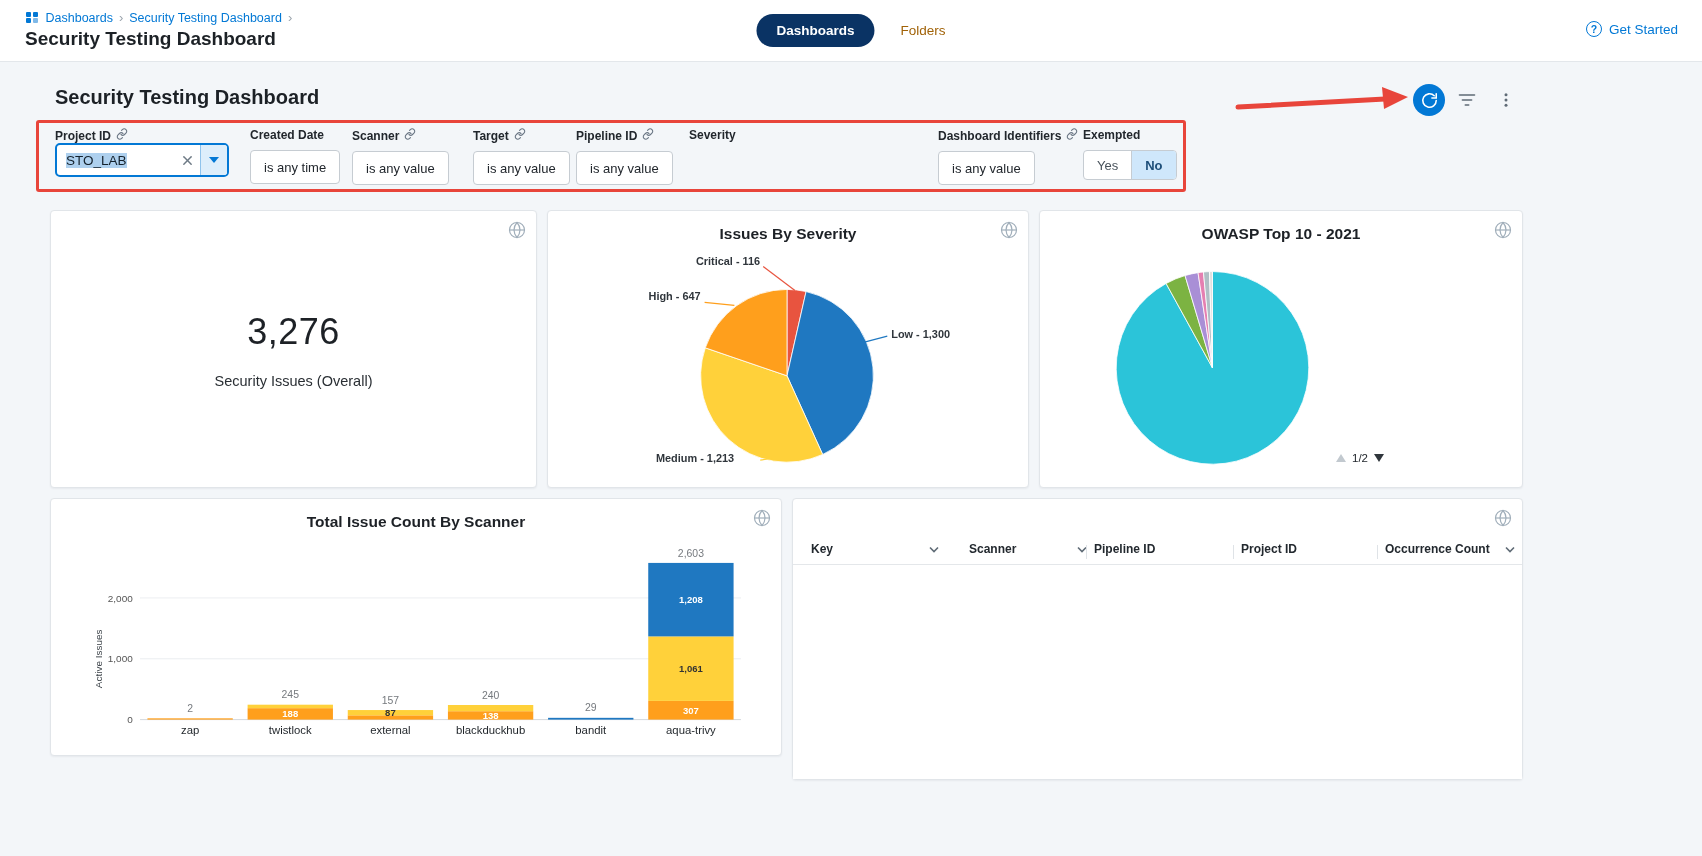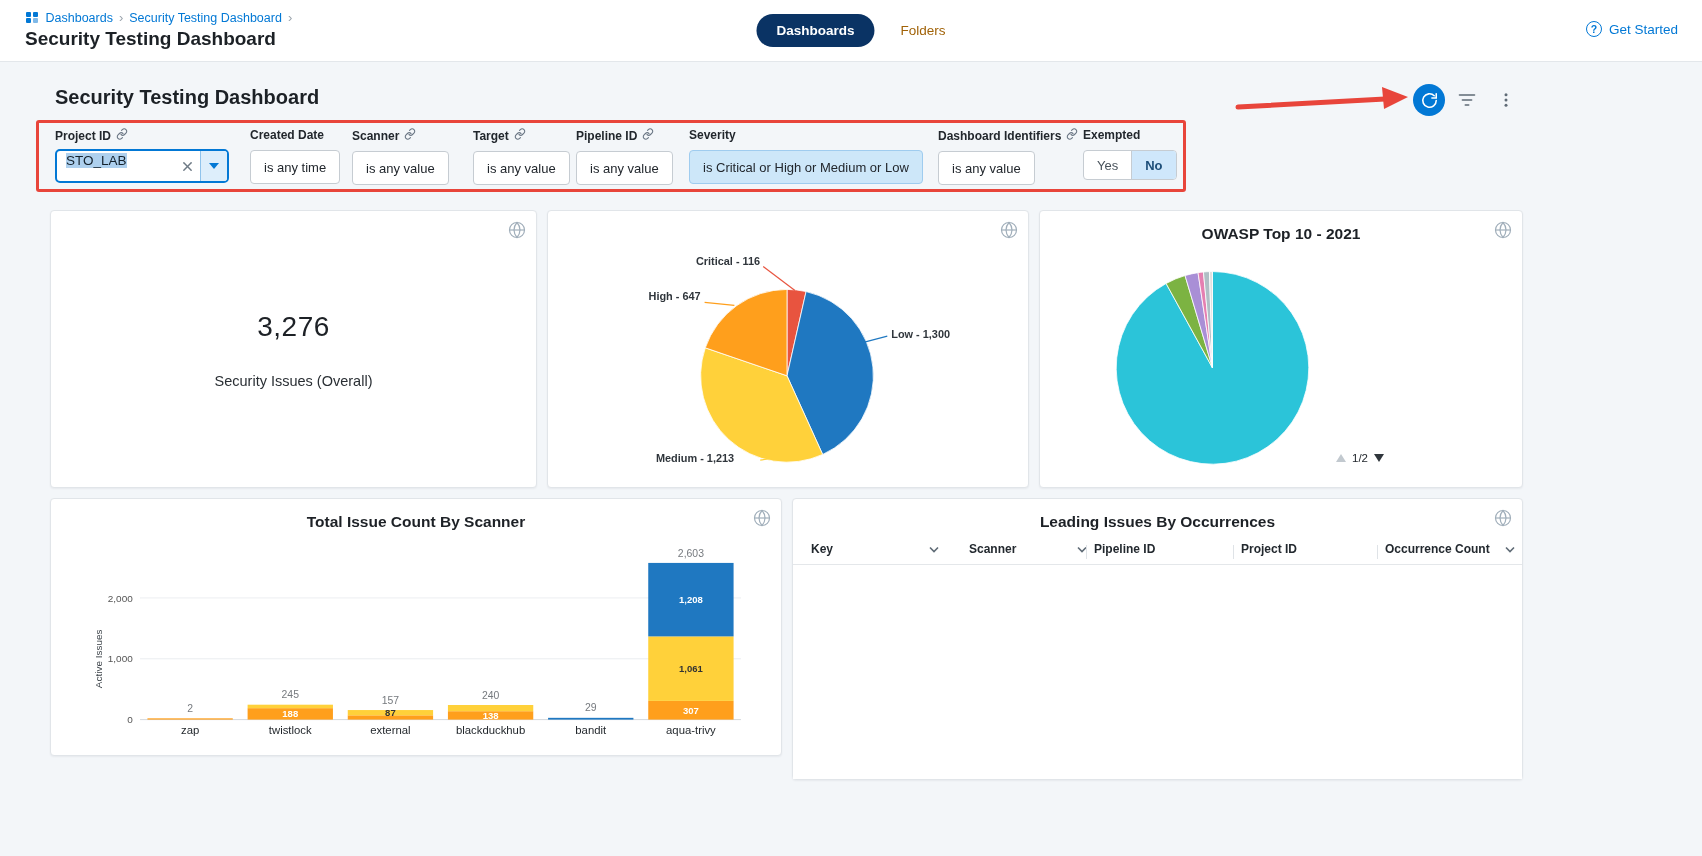--- a/index.html
+++ b/index.html
@@ -26,36 +26,36 @@
   .icon-btn{position:absolute;display:flex;align-items:center;justify-content:center;cursor:pointer}
   .refresh-btn{left:1413px;top:84px;width:32px;height:32px;border-radius:50%;background:#0278d5}
   .filterico-btn{left:1454px;top:88px;width:26px;height:24px}
   .kebab-btn{left:1496px;top:88px;width:20px;height:24px}
 
   
   .fgroup{position:absolute;top:128px}
   .flabel{display:flex;align-items:center;gap:5px;font-size:12px;font-weight:bold;color:#22272d;white-space:nowrap}
   .fctrl{margin-top:8px;height:30px;background:#fff;border:1px solid #c6ccd2;border-radius:4px;display:inline-flex;align-items:center;padding:16px 13px;font-size:13px;color:#22272d;cursor:pointer;white-space:nowrap}
   .fctrl.hl{background:#cde7f9;border-color:#9fccef}
-  .proj{margin-top:6px;width:174px;height:34px;border:2px solid #0278d5;border-radius:5px;background:#fff;display:flex;overflow:hidden;cursor:text}
+  .proj{width:174px;height:34px;border:2px solid #0278d5;border-radius:5px;background:#fff;display:flex;align-items:center;overflow:hidden;cursor:text}
   .proj .valwrap{flex:1;margin-left:9px;overflow:hidden}
   .proj .val{font-size:13.5px;color:#14212c;background:#aed0ee}
   .proj .clear{display:flex;align-items:center;padding:0 7px;cursor:pointer}
   .proj .caretzone{width:27px;height:100%;background:#ddeefb;border-left:1px solid #8fc3ec;display:flex;align-items:center;justify-content:center;cursor:pointer}
   .caret-down{width:0;height:0;border-left:5px solid transparent;border-right:5px solid transparent;border-top:6px solid #0278d5}
   .toggle{margin-top:8px;display:inline-flex;height:30px;border:1px solid #c6ccd2;border-radius:4px;overflow:hidden;background:#fff}
   .toggle .opt{display:flex;align-items:center;justify-content:center;padding:0 13px;font-size:13px;color:#49535c;cursor:pointer}
   .toggle .opt.sel{background:#cfe7fb;color:#1d4e79;font-weight:bold;border-left:1px solid #c6ccd2}
 
   
   .card{position:absolute;background:#fff;border:1px solid #e1e5e9;border-radius:4px;box-shadow:0 1px 2px rgba(30,40,50,.06)}
   .ctitle{position:absolute;top:14px;left:0;width:100%;text-align:center;font-size:15.5px;font-weight:bold;color:#1d2126;pointer-events:none}
   .globe{position:absolute;top:10px;right:10px;width:18px;height:18px;opacity:.85;cursor:pointer;z-index:3}
   .chartsvg{position:absolute;inset:0;width:100%;height:100%;pointer-events:none;font-family:inherit}
-  .bignum{position:absolute;top:100px;width:100%;text-align:center;font-size:28px;color:#1d2126;letter-spacing:.5px}
+  .bignum{position:absolute;top:100px;width:100%;text-align:center;font-size:36px;color:#1d2126;letter-spacing:.5px}
   .bigcap{position:absolute;top:162px;width:100%;text-align:center;font-size:14.5px;color:#2a2f34}
   .pager{position:absolute;left:296px;top:241px;display:flex;align-items:center;gap:6px;font-size:11.5px;color:#22272d;z-index:3}
   .tri-up{width:0;height:0;border-left:5px solid transparent;border-right:5px solid transparent;border-bottom:8px solid #c2c9cf;cursor:pointer}
   .tri-down{width:0;height:0;border-left:5px solid transparent;border-right:5px solid transparent;border-top:8px solid #30363c;cursor:pointer}
 
   
   .thead{position:absolute;left:0;top:38px;width:100%;height:28px;border-bottom:1px solid #e4e7ea}
   .th{position:absolute;top:5px;font-size:12px;font-weight:bold;color:#23292f;display:flex;align-items:center;justify-content:space-between;cursor:pointer}
   .tdiv{position:absolute;top:8px;width:1px;height:14px;background:#dfe3e7}
 
@@ -176,21 +176,20 @@
               <path d="M14 11a5 5 0 0 0-7.07 0L4.1 13.83a5 5 0 1 0 7.07 7.07L13 19.07"></path>
             </svg></span>
         </div>
       <button class="fctrl" style="font-family:inherit">is any value</button>
     </div>
 
     <div class="fgroup" style="left:689px">
       <div class="flabel">
           <span>Severity</span>
         </div>
-      <button class="fctrl hl" style="font-family:inherit">is Critical or High or Medium or Low</button>
     </div>
 
     <div class="fgroup" style="left:938px">
       <div class="flabel">
           <span>Dashboard Identifiers</span>
           <span class="link-icon"><svg width="12" height="12" viewBox="0 0 24 24" fill="none" stroke="#6b7785" stroke-width="2.2" stroke-linecap="round">
               <path d="M10 13a5 5 0 0 0 7.07 0l2.83-2.83a5 5 0 1 0-7.07-7.07L11 4.93"></path>
               <path d="M14 11a5 5 0 0 0-7.07 0L4.1 13.83a5 5 0 1 0 7.07 7.07L13 19.07"></path>
             </svg></span>
         </div>
@@ -214,20 +213,21 @@
       <span class="globe"><svg width="18" height="18" viewBox="0 0 24 24" fill="none" stroke="#90a0ae" stroke-width="1.6">
             <circle cx="12" cy="12" r="10"></circle>
             <line x1="2" y1="12" x2="22" y2="12"></line>
             <path d="M12 2a15.3 15.3 0 0 1 4 10 15.3 15.3 0 0 1-4 10 15.3 15.3 0 0 1-4-10 15.3 15.3 0 0 1 4-10z"></path>
           </svg></span>
       <div class="bignum">3,276</div>
       <div class="bigcap">Security Issues (Overall)</div>
     </div>
 
     <div class="card" style="left:547px;top:210px;width:482px;height:278px">
+      <div class="ctitle">Issues By Severity</div>
       <span class="globe"><svg width="18" height="18" viewBox="0 0 24 24" fill="none" stroke="#90a0ae" stroke-width="1.6">
             <circle cx="12" cy="12" r="10"></circle>
             <line x1="2" y1="12" x2="22" y2="12"></line>
             <path d="M12 2a15.3 15.3 0 0 1 4 10 15.3 15.3 0 0 1-4 10 15.3 15.3 0 0 1-4-10 15.3 15.3 0 0 1 4-10z"></path>
           </svg></span>
       <svg id="svg-sev" class="chartsvg" viewBox="0 0 482 278">
           <path d="M240 166 L240.00 79.00 A87 87 0 0 1 259.20 81.14 Z" fill="#e8543f" stroke="#fff" stroke-width="0.8"></path>
           <path d="M240 166 L259.20 81.14 A87 87 0 0 1 275.93 245.23 Z" fill="#1f78c1" stroke="#fff" stroke-width="0.8"></path>
           <path d="M240 166 L275.93 245.23 A87 87 0 0 1 157.69 137.82 Z" fill="#ffd13a" stroke="#fff" stroke-width="0.8"></path>
           <path d="M240 166 L157.69 137.82 A87 87 0 0 1 240.00 79.00 Z" fill="#ff9f1c" stroke="#fff" stroke-width="0.8"></path>
@@ -305,21 +305,20 @@
           <rect x="621.8333333333333" y="151.344" width="94" height="71.087" fill="#ffd13a"></rect>
           <text x="668.8333333333333" y="190.6875" text-anchor="middle" font-size="10.5" font-weight="bold" fill="#333">1,061</text>
           <rect x="621.8333333333333" y="70.40799999999999" width="94" height="80.936" fill="#1f78c1"></rect>
           <text x="668.8333333333333" y="114.67599999999999" text-anchor="middle" font-size="10.5" font-weight="bold" fill="#fff">1,208</text>
           <text x="668.8333333333333" y="63.40799999999999" text-anchor="middle" font-size="11.5" fill="#75797e">2,603</text>
           <text x="668.8333333333333" y="259" text-anchor="middle" font-size="12.5" fill="#1f2429">aqua-trivy</text>
         </svg>
     </div>
 
     <div class="card" style="left:792px;top:498px;width:731px;height:282px">
-      <div class="ctitle">Leading Issues By Occurrences</div>
       <span class="globe"><svg width="18" height="18" viewBox="0 0 24 24" fill="none" stroke="#90a0ae" stroke-width="1.6">
             <circle cx="12" cy="12" r="10"></circle>
             <line x1="2" y1="12" x2="22" y2="12"></line>
             <path d="M12 2a15.3 15.3 0 0 1 4 10 15.3 15.3 0 0 1-4 10 15.3 15.3 0 0 1-4-10 15.3 15.3 0 0 1 4-10z"></path>
           </svg></span>
       <div class="thead">
         <div class="th" style="left:18px;width:128px">
           <span>Key</span>
             <span class="sort-chev"><svg width="10" height="7" viewBox="0 0 10 7" fill="none" stroke="#5f6b76" stroke-width="1.6">
                 <polyline points="1,1.5 5,5.5 9,1.5"></polyline>

